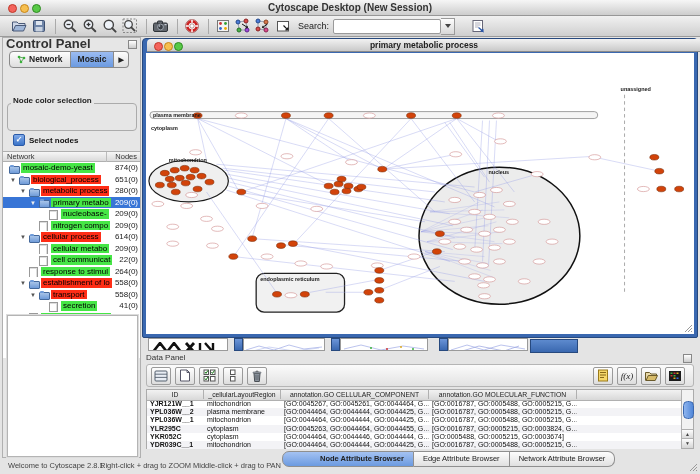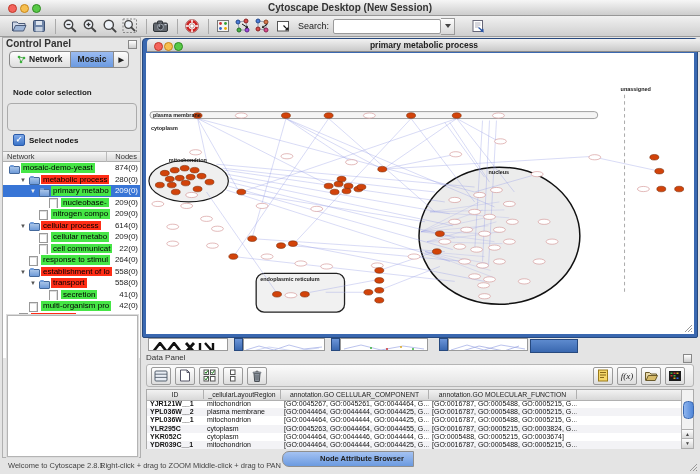--- a/index.html
+++ b/index.html
@@ -19,30 +19,30 @@
     background:linear-gradient(#f1f1f1,#cfcfcf);border-bottom:1px solid #9a9a9a;padding-left:10px;box-sizing:border-box;}
   .tbi{width:17px;height:17px;display:inline-flex;align-items:center;justify-content:center;margin-right:3px;}
   .tbsep{width:1px;height:15px;background:#aaa;margin:0 5px;}
   .search-label{font-size:9px;color:#222;margin:0 4px 0 4px;}
   .search-input{width:100px;height:13px;background:#fff;border:1px solid #9a9a9a;border-radius:2px;font-size:9px;padding:0 3px;}
   .dd-btn{width:13px;height:15px;background:linear-gradient(#fdfdfd,#d8d8d8);border:1px solid #9a9a9a;border-left:none;
     display:flex;align-items:center;justify-content:center;}
   .dd-btn .tri{width:0;height:0;border-left:3px solid transparent;border-right:3px solid transparent;border-top:4px solid #444;}
   
   .control-panel{left:2px;top:37px;width:139px;height:421px;background:#e6e6e6;border:1px solid #b0b0b0;box-sizing:border-box;}
-  .panel-header{height:11px;font-size:10px;font-weight:bold;color:#333;line-height:11px;padding-left:3px;position:relative;}
+  .panel-header{height:11px;font-size:13px;font-weight:bold;color:#333;line-height:11px;padding-left:3px;position:relative;}
   .floatic{position:absolute;right:3px;top:2px;width:7px;height:7px;border:1px solid #888;background:linear-gradient(#fff,#ccc);}
   .cp-tabs{position:absolute;left:6px;top:13px;height:15px;display:flex;}
   .cp-tab{height:15px;line-height:15px;font-size:8.5px;font-weight:bold;color:#222;padding:0 7px;
     border:1px solid #8a8a8a;background:linear-gradient(#fdfdfd,#dedede);display:flex;align-items:center;}
   .cp-tab.first{border-radius:4px 0 0 4px;}
   .cp-tab.selected{background:linear-gradient(#9cbcf2,#6b9ae0);border-left:none;}
   .cp-tab.arrow{border-left:none;border-radius:0 4px 4px 0;padding:0 4px;font-size:7px;}
   .fieldset{position:absolute;left:4px;top:65px;width:128px;height:26px;border:1px solid #ababab;border-radius:4px;}
-  .legend{position:absolute;left:8px;top:50px;font-size:8px;font-weight:bold;background:#e6e6e6;padding:0 2px;color:#222;}
+  .legend{position:absolute;left:8px;top:58px;font-size:8px;font-weight:bold;background:#e6e6e6;padding:0 2px;color:#222;}
   .dropdown{position:absolute;left:11px;top:71px;width:114px;height:14px;background:#fff;border:1px solid #9a9a9a;
     border-radius:3px;font-size:8px;line-height:13px;padding-left:10px;box-sizing:border-box;overflow:hidden;}
   .dd-cap{position:absolute;right:0;top:0;width:13px;height:12px;border-radius:0 2px 2px 0;
     background:linear-gradient(#8fb5ef,#4f86d8);display:flex;flex-direction:column;align-items:center;justify-content:center;}
   .dd-up{width:0;height:0;border-left:2.5px solid transparent;border-right:2.5px solid transparent;border-bottom:3.5px solid #fff;margin-bottom:1px;}
   .dd-down{width:0;height:0;border-left:2.5px solid transparent;border-right:2.5px solid transparent;border-top:3.5px solid #fff;}
   .checkrow{position:absolute;left:10px;top:96px;display:flex;align-items:center;}
   .checkbox{width:10px;height:10px;border-radius:2px;background:linear-gradient(#7fa9e8,#3b74c8);border:1px solid #2a5aa8;
     color:#fff;font-size:8px;line-height:10px;text-align:center;font-weight:bold;}
   .checklabel{font-size:8px;font-weight:bold;margin-left:4px;color:#111;}
@@ -263,20 +263,26 @@
   <div class="tree-header">
     <span class="c1">Network</span>
     <span class="vline"></span>
     <span class="c2">Nodes</span>
   </div>
   <div class="tree">
       <div class="trow">
         <span class="tfolder" style="left: 6px;"></span>
         <span class="tlabel green" style="left: 18px; max-width: 88px;">mosaic-demo-yeast</span>
         <span class="tcount">874(0)</span>
+      </div>
+      <div class="trow">
+        <span class="tarrow" style="left: 7px;">▼</span>
+        <span class="tfolder" style="left: 16px;"></span>
+        <span class="tlabel red" style="left: 28px; max-width: 78px;">biological_process</span>
+        <span class="tcount">651(0)</span>
       </div>
       <div class="trow">
         <span class="tarrow" style="left: 17px;">▼</span>
         <span class="tfolder" style="left: 26px;"></span>
         <span class="tlabel red" style="left: 38px; max-width: 68px;">metabolic process</span>
         <span class="tcount">280(0)</span>
       </div>
       <div class="trow sel">
         <span class="tarrow" style="left: 27px;">▼</span>
         <span class="tfolder" style="left: 36px;"></span>
@@ -696,20 +702,22 @@
       </div>
     </div>
   <div class="scrollbar">
     <span class="sb-thumb"></span>
     <span class="sb-btn" style="bottom:9px;">▲</span>
     <span class="sb-btn" style="bottom:0;">▼</span>
   </div>
 </div>
 <div class="abs bottom-tabs" id="btabs">
     <span class="btab first selected">Node Attribute Browser</span>
+    <span class="btab">Edge Attribute Browser</span>
+    <span class="btab last">Network Attribute Browser</span>
   </div>
 
 <div class="abs status" style="left:8px;">Welcome to Cytoscape 2.8.1</div>
 <div class="abs status" style="left:100px;">Right-click + drag to ZOOM</div>
 <div class="abs status" style="left:193px;">Middle-click + drag to PAN</div>
 <svg class="abs grip" width="9" height="9" style="right:2px;bottom:2px;">
     <line x1="1" y1="8" x2="8" y2="1"></line>
     <line x1="4" y1="8" x2="8" y2="4"></line>
     <line x1="7" y1="8" x2="8" y2="7"></line>
   </svg>

